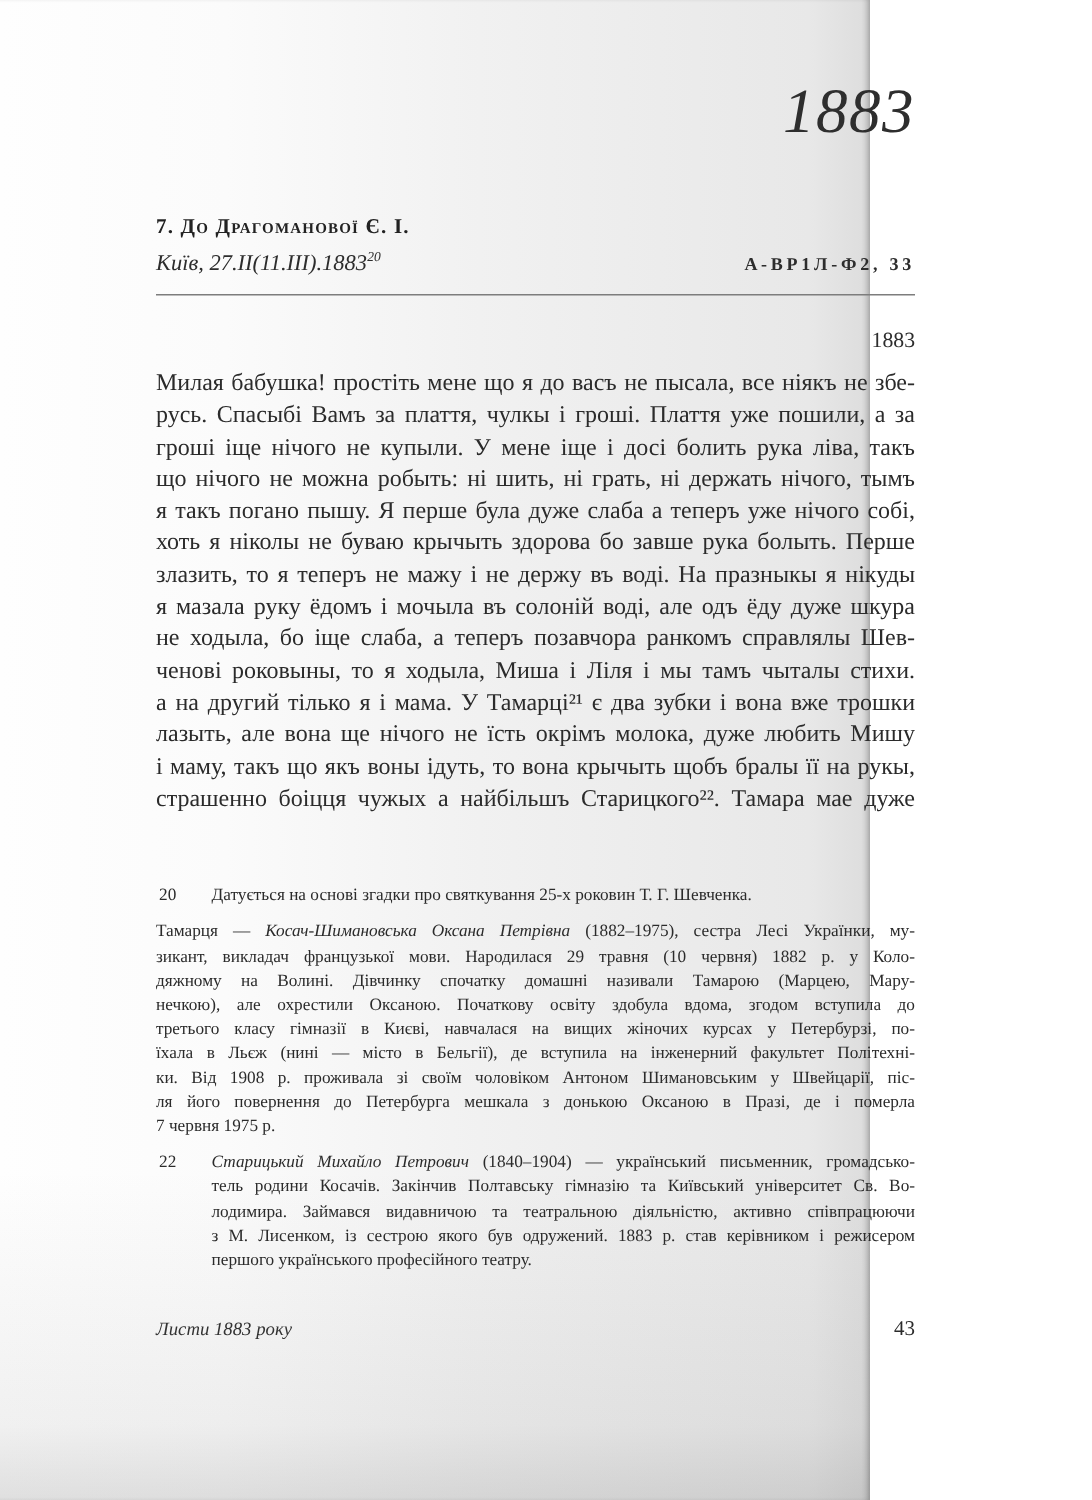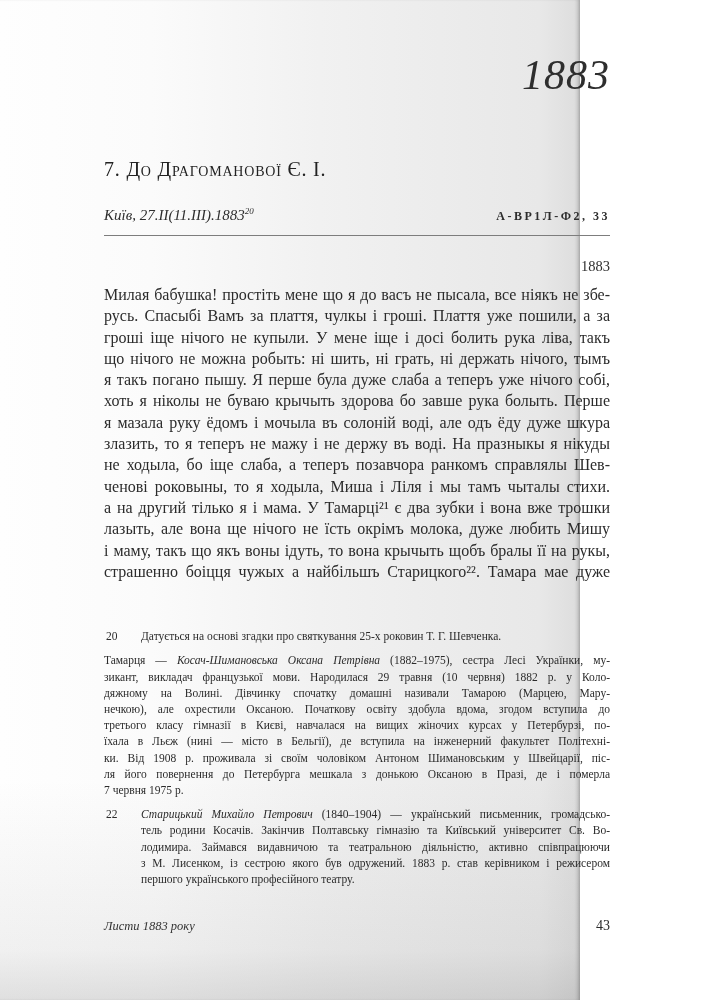--- a/index.html
+++ b/index.html
@@ -38,29 +38,29 @@
   .big-year {
     margin-top: 52px;
     text-align: right;
     font-style: italic;
     font-size: 42px;
     line-height: 46px;
     letter-spacing: 1px;
     color: #2e2e2e;
   }
   .letter-heading {
-    margin-top: 60px;
-    font-weight: normal;
+    margin-top: 46px;
+    font-weight: bold;
     font-variant: small-caps;
-    font-size: 20px;
+    font-size: 14px;
     letter-spacing: 0.8px;
     color: #222;
   }
   .date-row {
-    margin-top: 25px;
+    margin-top: 6px;
     display: flex;
     justify-content: space-between;
     align-items: baseline;
   }
   .dateline {
     font-style: italic;
     font-size: 15px;
     color: #2d2d2d;
   }
   .dateline sup {
@@ -165,22 +165,22 @@
 
       <div class="letter-year">1883</div>
 
       <div class="letter-lines">
           <div class="bline jline">Милая бабушка! простіть мене що я до васъ не пысала, все ніякъ не збе-</div>
           <div class="bline jline">русь. Спасыбі Вамъ за плаття, чулкы і гроші. Плаття уже пошили, а за</div>
           <div class="bline jline">гроші іще нічого не купыли. У мене іще і досі болить рука ліва, такъ</div>
           <div class="bline jline">що нічого не можна робыть: ні шить, ні грать, ні держать нічого, тымъ</div>
           <div class="bline jline">я такъ погано пышу. Я перше була дуже слаба а теперъ уже нічого собі,</div>
           <div class="bline jline">хоть я ніколы не буваю крычыть здорова бо завше рука болыть. Перше</div>
+          <div class="bline jline">злазить, то я теперъ не мажу і не держу въ воді. На празныкы я нікуды</div>
           <div class="bline jline">я мазала руку ёдомъ і мочыла въ солоній воді, але одъ ёду дуже шкура</div>
-          <div class="bline jline">злазить, то я теперъ не мажу і не держу въ воді. На празныкы я нікуды</div>
           <div class="bline jline">не ходыла, бо іще слаба, а теперъ позавчора ранкомъ справлялы Шев-</div>
           <div class="bline jline">ченові роковыны, то я ходыла, Миша і Ліля і мы тамъ чыталы стихи.</div>
           <div class="bline jline">а на другий тілько я і мама. У Тамарці²¹ є два зубки і вона вже трошки</div>
           <div class="bline jline">лазыть, але вона ще нічого не їсть окрімъ молока, дуже любить Мишу</div>
           <div class="bline jline">і маму, такъ що якъ воны ідуть, то вона крычыть щобъ бралы її на рукы,</div>
           <div class="bline jline">страшенно боіцця чужых а найбільшъ Старицкого²². Тамара мае дуже</div>
         </div>
 
       <div class="footnotes">
           <div class="footnote">

